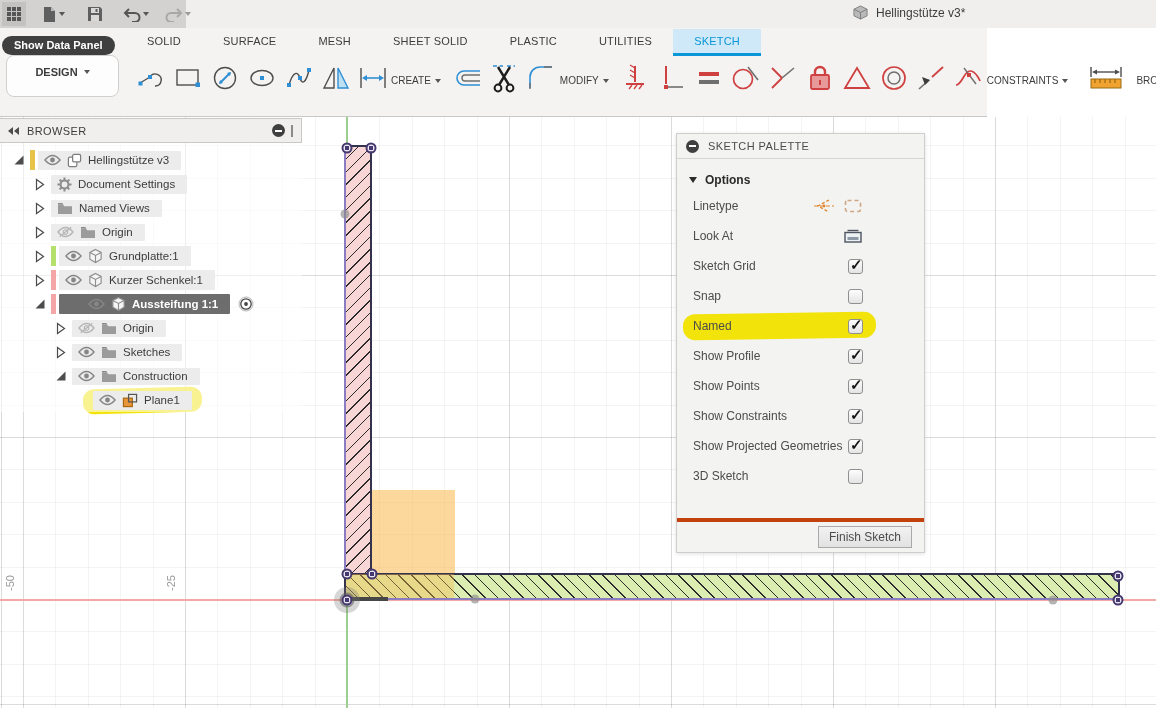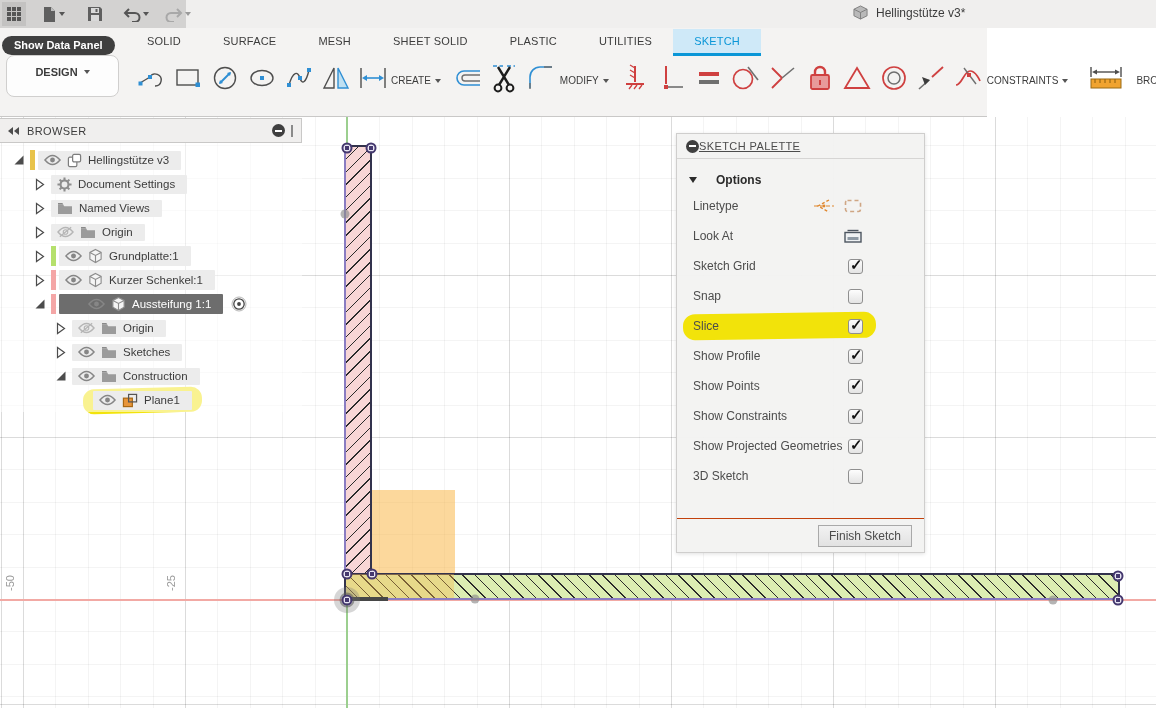--- a/index.html
+++ b/index.html
@@ -80,45 +80,45 @@
   .minus-circle::after { content:""; position:absolute; left:3px; right:3px; top:5.5px; height:2px; background:#fff; }
   .dbl-arrow { display:flex; gap:1px; }
   .dbl-arrow i { width:0; height:0; border-top:4px solid transparent; border-bottom:4px solid transparent;
     border-right:5px solid #4c4c4c; display:block; }
   #browser-body { padding-top:5px; background:rgba(255,255,255,.55); }
   .trow { display:flex; align-items:center; height:24px; }
   .texp { width:13px; display:flex; justify-content:center; margin-right:5px; flex:none; }
   .colorbar { width:5px; height:20px; margin-right:3px; flex:none; }
   .chip { position:relative; display:flex; align-items:center; gap:6px; padding:2px 12px 2px 6px;
     background:#ececec; font-size:11.5px; color:#3c3c3c; border-radius:1px; }
-  .chip.selected { background:#6d6d6d; color:#fff; font-weight:normal;padding-left:29px; }
+  .chip.selected { background:#6d6d6d; color:#fff; font-weight:bold;padding-left:29px; }
   .chip .marker { position:absolute; left:-10px; right:-10px; top:-3px; bottom:-3px; background:#f2e30a;
     border-radius:11px; transform:rotate(-1.6deg); z-index:-1; }
   .radio-activate { margin-left:8px; display:flex; }
 
   
   #palette { position:absolute; left:676px; top:133px; width:249px; height:420px;
     background:rgba(243,242,241,.96); border:1px solid #cfcecd; box-shadow:0 1px 4px rgba(0,0,0,.12); z-index:30; }
-  #palette-header { height:25px; display:flex; align-items:center; padding:0 9px;
-    border-bottom:1px solid #d6d5d4; font-size:11px; color:#4c4c4c; letter-spacing:.4px;text-decoration:underline; }
-  #palette-options { display:flex; align-items:center; gap:19px; padding:14px 0 4px 12px;
+  #palette-header { height:25px; display:flex; align-items:center; gap:9px; padding:0 9px;
+    border-bottom:1px solid #d6d5d4; font-size:11px; color:#4c4c4c; letter-spacing:.4px; }
+  #palette-options { display:flex; align-items:center; gap:8px; padding:14px 0 4px 12px;
     font-size:12px; font-weight:bold; color:#2b2b2b; }
   .tri-down { width:0; height:0; border-left:4.5px solid transparent; border-right:4.5px solid transparent;
     border-top:6px solid #2b2b2b; }
   .prow { position:relative; display:flex; align-items:center; justify-content:space-between;
     height:30px; padding:0 61px 0 16px; font-size:12px; color:#4c4c4c; }
   .prow .plabel { z-index:1; }
   .prow .pctrl { position:absolute; right:61px; display:flex; gap:8px; align-items:center; z-index:1; }
   .marker-slice { position:absolute; left:6px; right:48px; top:2px; bottom:2px; background:#f2e30a;
     border-radius:12px; transform:rotate(-.8deg); z-index:0; }
   .checkbox { width:15px; height:15px; border:1px solid #8f8f8f; border-radius:3px;
     background:linear-gradient(#fdfdfd,#e4e4e4); position:relative; }
   .checkbox.checked::after { content:"✓"; position:absolute; left:1px; top:-4px; font-size:15px;
     font-weight:bold; color:#141414; }
-  #palette-footer { position:absolute; left:0; right:0; bottom:0; height:34px; border-top:1px solid #c2410c;
+  #palette-footer { position:absolute; left:0; right:0; bottom:0; height:34px; border-top:4px solid #c2410c;
     display:flex; align-items:center; justify-content:flex-end; padding-right:12px; }
   #finish-btn { font-size:12px; color:#4c4c4c; background:linear-gradient(#f2f2f2,#e2e2e2);
     border:1px solid #a9a9a9; padding:3px 10px; font-family:inherit; }
 </style>
 </head>
 <body>
 
 <div id="app">
 
   <div id="topstrip">
@@ -733,21 +733,21 @@
           </span>
         </div>
         <div class="prow">
           <span class="plabel">Snap</span>
           <span class="pctrl">
             <span class="checkbox"></span>
           </span>
         </div>
         <div class="prow">
           <span class="marker-slice"></span>
-          <span class="plabel">Slice</span>
+          <span class="plabel">Named</span>
           <span class="pctrl">
             <span class="checkbox checked"></span>
           </span>
         </div>
         <div class="prow">
           <span class="plabel">Show Profile</span>
           <span class="pctrl">
             <span class="checkbox checked"></span>
           </span>
         </div>

